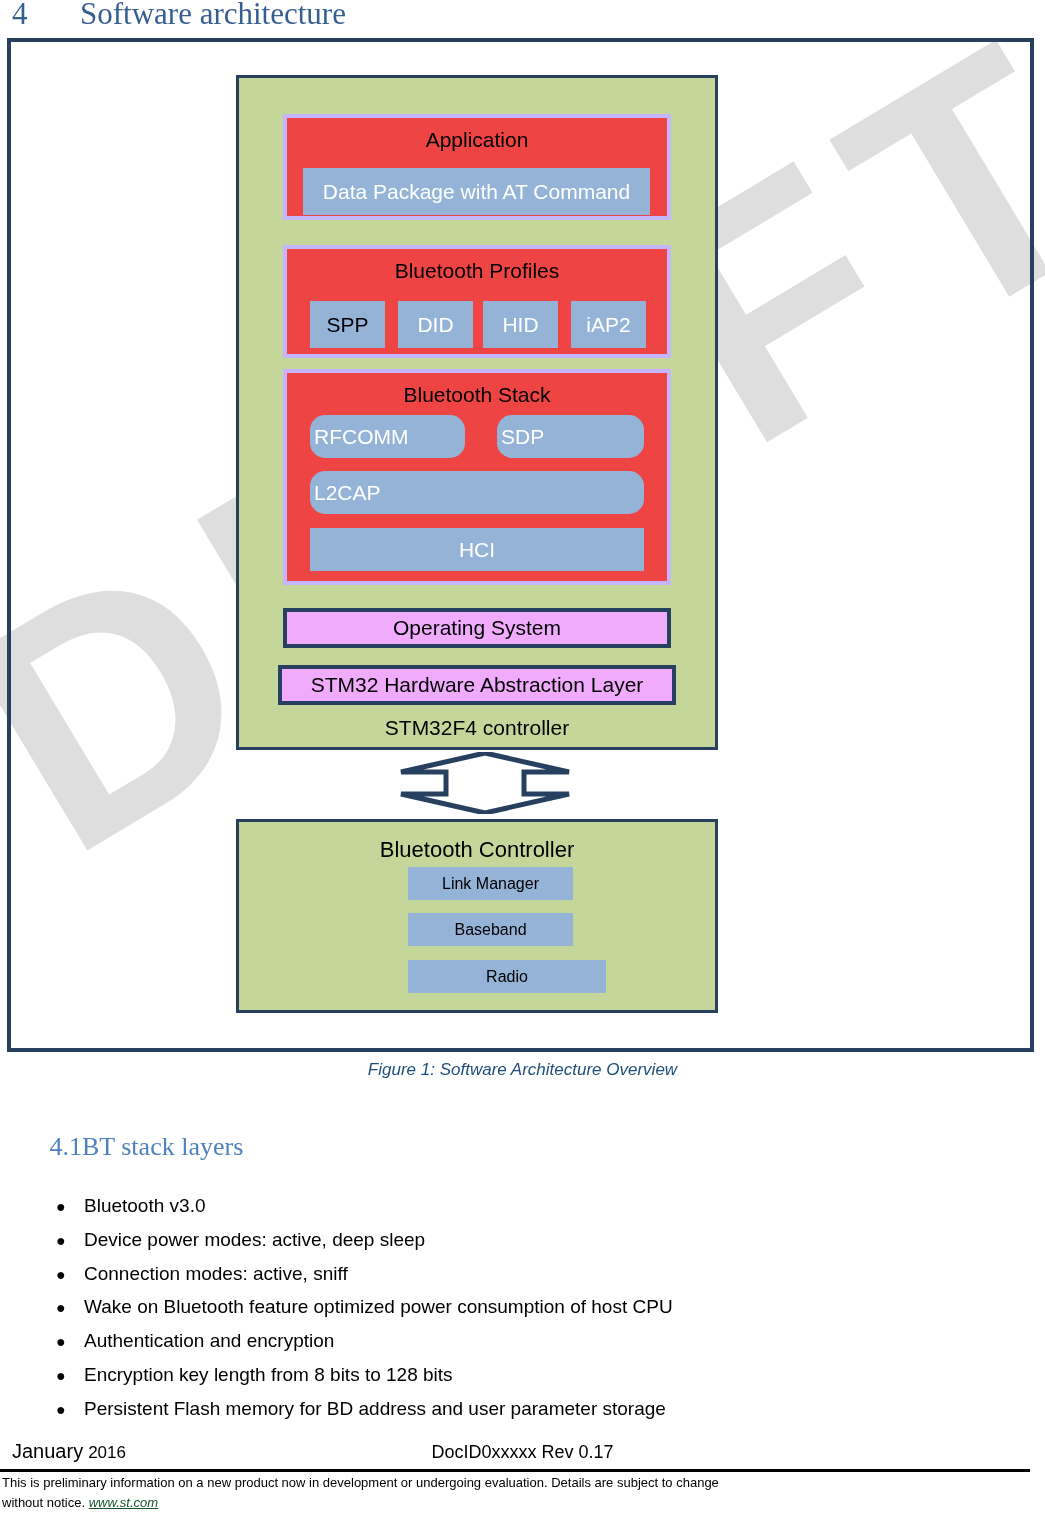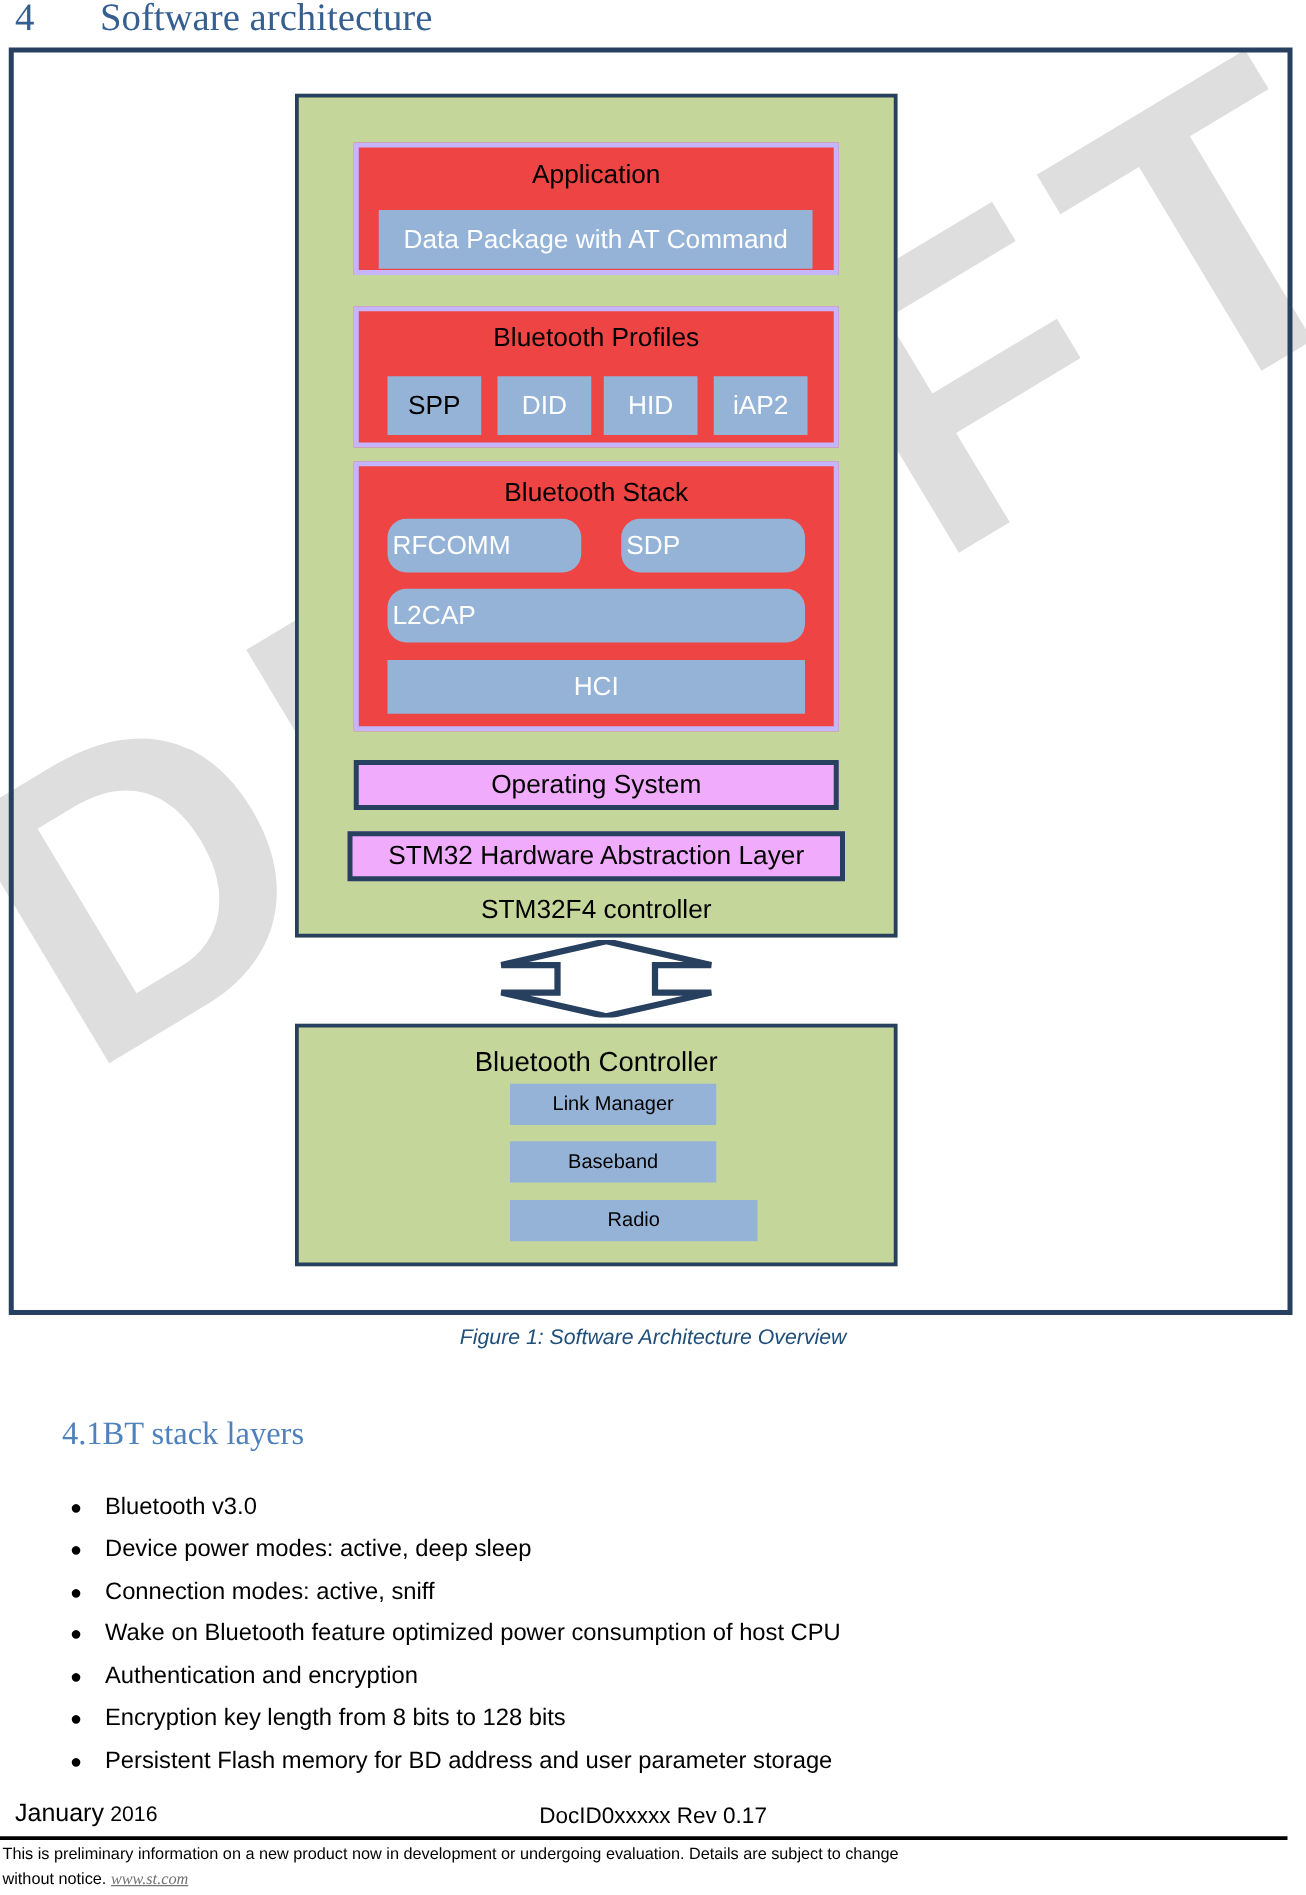--- a/index.html
+++ b/index.html
@@ -241,24 +241,24 @@
   .footer-note {
     position: absolute;
     left: 2px;
     top: 33px;
     width: 1040px;
     font-size: 13px;
     color: #000000;
     line-height: 1.55;
   }
   .footer-link {
-    font-family: Liberation Serif, serif;
+    font-family: Liberation Sans, sans-serif;
     font-style: italic;
     text-decoration: underline;
-    color: #737373;
+    color: #14532d;
   }
 </style>
 </head>
 <body>
 
 <div class="watermark">
   <div class="watermark-text">DRAFT</div>
 </div>
 
 <div class="page-content">

